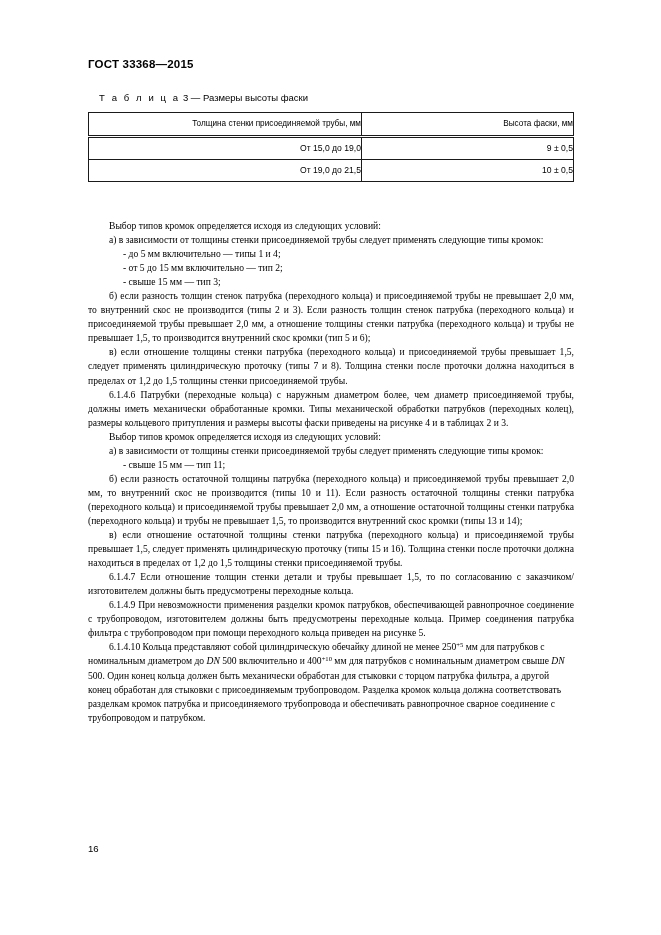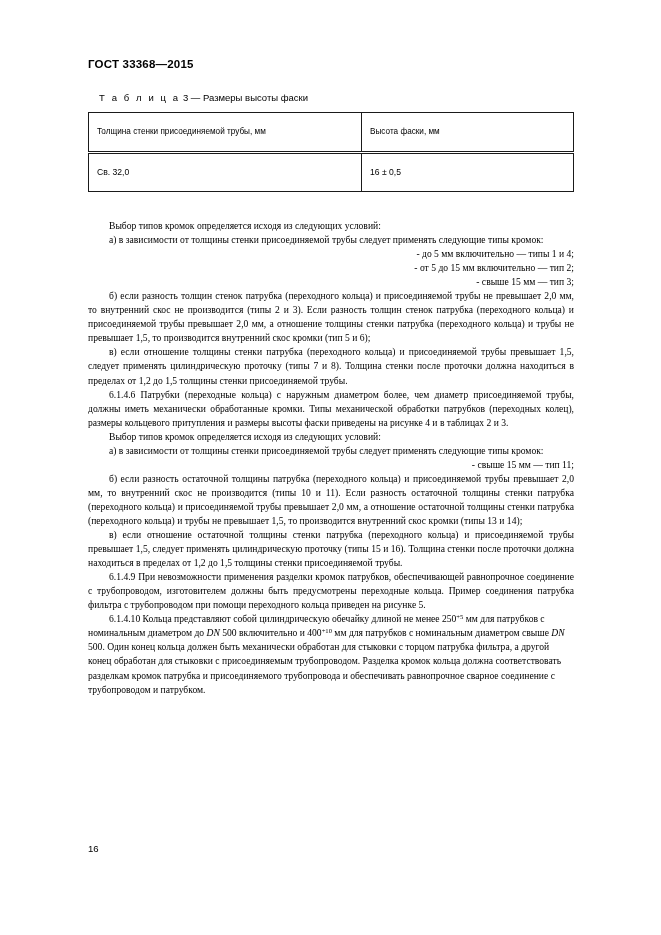--- a/index.html
+++ b/index.html
@@ -57,24 +57,24 @@
   }
   table.gost {
     border-collapse: collapse;
     width: 485px;
     table-layout: fixed;
   }
   table.gost col.c1 { width: 273px; }
   table.gost col.c2 { width: 212px; }
   table.gost th, table.gost td {
     border: 1px solid #1a1a1a;
-    text-align: left;
+    text-align: right;
     font-size: 8.4px;
     font-weight: normal;
-    padding: 8px;
+    padding: 0;
     height: 21px;
     line-height: 21px;
     vertical-align: middle;
   }
   table.gost thead th {
     height: 22px;
     line-height: 22px;
     border-bottom: 3px double #1a1a1a;
     font-size: 8.2px;
   }
@@ -98,21 +98,21 @@
     -webkit-hyphens: none;
     hyphens: none;
     font-family: Liberation Serif, serif;
   }
   .body p.indent {
     text-indent: 21px;
   }
   .body p.dash {
     text-indent: 0;
     padding-left: 35px;
-    text-align: right;
+    text-align: left;
   }
   .body p.last {
     text-align: left;
   }
   .body i {
     font-style: italic;
   }
   .body sup {
     font-size: 6.6px;
     vertical-align: 3.2px;
@@ -148,40 +148,45 @@
           <col class="c2">
         </colgroup>
       <thead>
         <tr>
           <th>Толщина стенки присоединяемой трубы, мм</th>
           <th>Высота фаски, мм</th>
         </tr>
       </thead>
       <tbody>
         <tr>
-          <td>Св. 32,0</td>
-          <td>16 ± 0,5</td>
+          <td>От 15,0 до 19,0</td>
+          <td>9 ± 0,5</td>
+        </tr>
+        <tr>
+          <td>От 19,0 до 21,5</td>
+          <td>10 ± 0,5</td>
         </tr>
       </tbody>
     </table>
   </div>
 
   <div class="body">
     <p class="indent">Выбор типов кромок определяется исходя из следующих условий:</p>
     <p class="indent">а) в зависимости от толщины стенки присоединяемой трубы следует применять следующие типы кромок:</p>
     <p class="dash">- до 5 мм включительно — типы 1 и 4;</p>
     <p class="dash">- от 5 до 15 мм включительно — тип 2;</p>
     <p class="dash">- свыше 15 мм — тип 3;</p>
     <p class="indent">б) если разность толщин стенок патрубка (переходного кольца) и присоединяемой трубы не превышает 2,0 мм, то внутренний скос не производится (типы 2 и 3). Если разность толщин стенок патрубка (переходного кольца) и присоединяемой трубы превышает 2,0 мм, а отношение толщины стенки патрубка (переходного кольца) и трубы не превышает 1,5, то производится внутренний скос кромки (тип 5 и 6);</p>
     <p class="indent">в) если отношение толщины стенки патрубка (переходного кольца) и присоединяемой трубы превышает 1,5, следует применять цилиндрическую проточку (типы 7 и 8). Толщина стенки после проточки должна находиться в пределах от 1,2 до 1,5 толщины стенки присоединяемой трубы.</p>
     <p class="indent">6.1.4.6  Патрубки (переходные кольца) с наружным диаметром более, чем диаметр присоединяемой трубы, должны иметь механически обработанные кромки. Типы механической обработки патрубков (переходных колец), размеры кольцевого притупления и размеры высоты фаски приведены на рисунке 4 и в таблицах 2 и 3.</p>
     <p class="indent">Выбор типов кромок определяется исходя из следующих условий:</p>
     <p class="indent">а) в зависимости от толщины стенки присоединяемой трубы следует применять следующие типы кромок:</p>
     <p class="dash">- свыше 15 мм — тип 11;</p>
     <p class="indent">б) если разность остаточной толщины патрубка (переходного кольца) и присоединяемой трубы превышает 2,0 мм, то внутренний скос не производится (типы 10 и 11). Если разность остаточной толщины стенки патрубка (переходного кольца) и присоединяемой трубы превышает 2,0 мм, а отношение остаточной толщины стенки патрубка (переходного кольца) и трубы не превышает 1,5, то производится внутренний скос кромки (типы 13 и 14);</p>
     <p class="indent">в) если отношение остаточной толщины стенки патрубка (переходного кольца) и присоединяемой трубы превышает 1,5, следует применять цилиндрическую проточку (типы 15 и 16). Толщина стенки после проточки должна находиться в пределах от 1,2 до 1,5 толщины стенки присоединяемой трубы.</p>
+    <p class="indent">6.1.4.7  Если отношение толщин стенки детали и трубы превышает 1,5, то по согласованию с заказчиком/изготовителем должны быть предусмотрены переходные кольца.</p>
     <p class="indent">6.1.4.9  При невозможности применения разделки кромок патрубков, обеспечивающей равнопрочное соединение с трубопроводом, изготовителем должны быть предусмотрены переходные кольца. Пример соединения патрубка фильтра с трубопроводом при помощи переходного кольца приведен на рисунке 5.</p>
     <p class="indent last"><span>6.1.4.10  Кольца представляют собой цилиндрическую обечайку длиной не менее 250</span><sup>+5</sup><span> мм для патрубков с номинальным диаметром до </span><i>DN</i><span> 500 включительно и 400</span><sup>+10</sup><span> мм для патрубков с номинальным диаметром свыше </span><i>DN</i><span> 500. Один конец кольца должен быть механически обработан для стыковки с торцом патрубка фильтра, а другой конец обработан для стыковки с присоединяемым трубопроводом. Разделка кромок кольца должна соответствовать разделкам кромок патрубка и присоединяемого трубопровода и обеспечивать равнопрочное сварное соединение с трубопроводом и патрубком.</span></p>
   </div>
 
   <div class="page-number">16</div>
 
 </div>
 
 </body></html>

